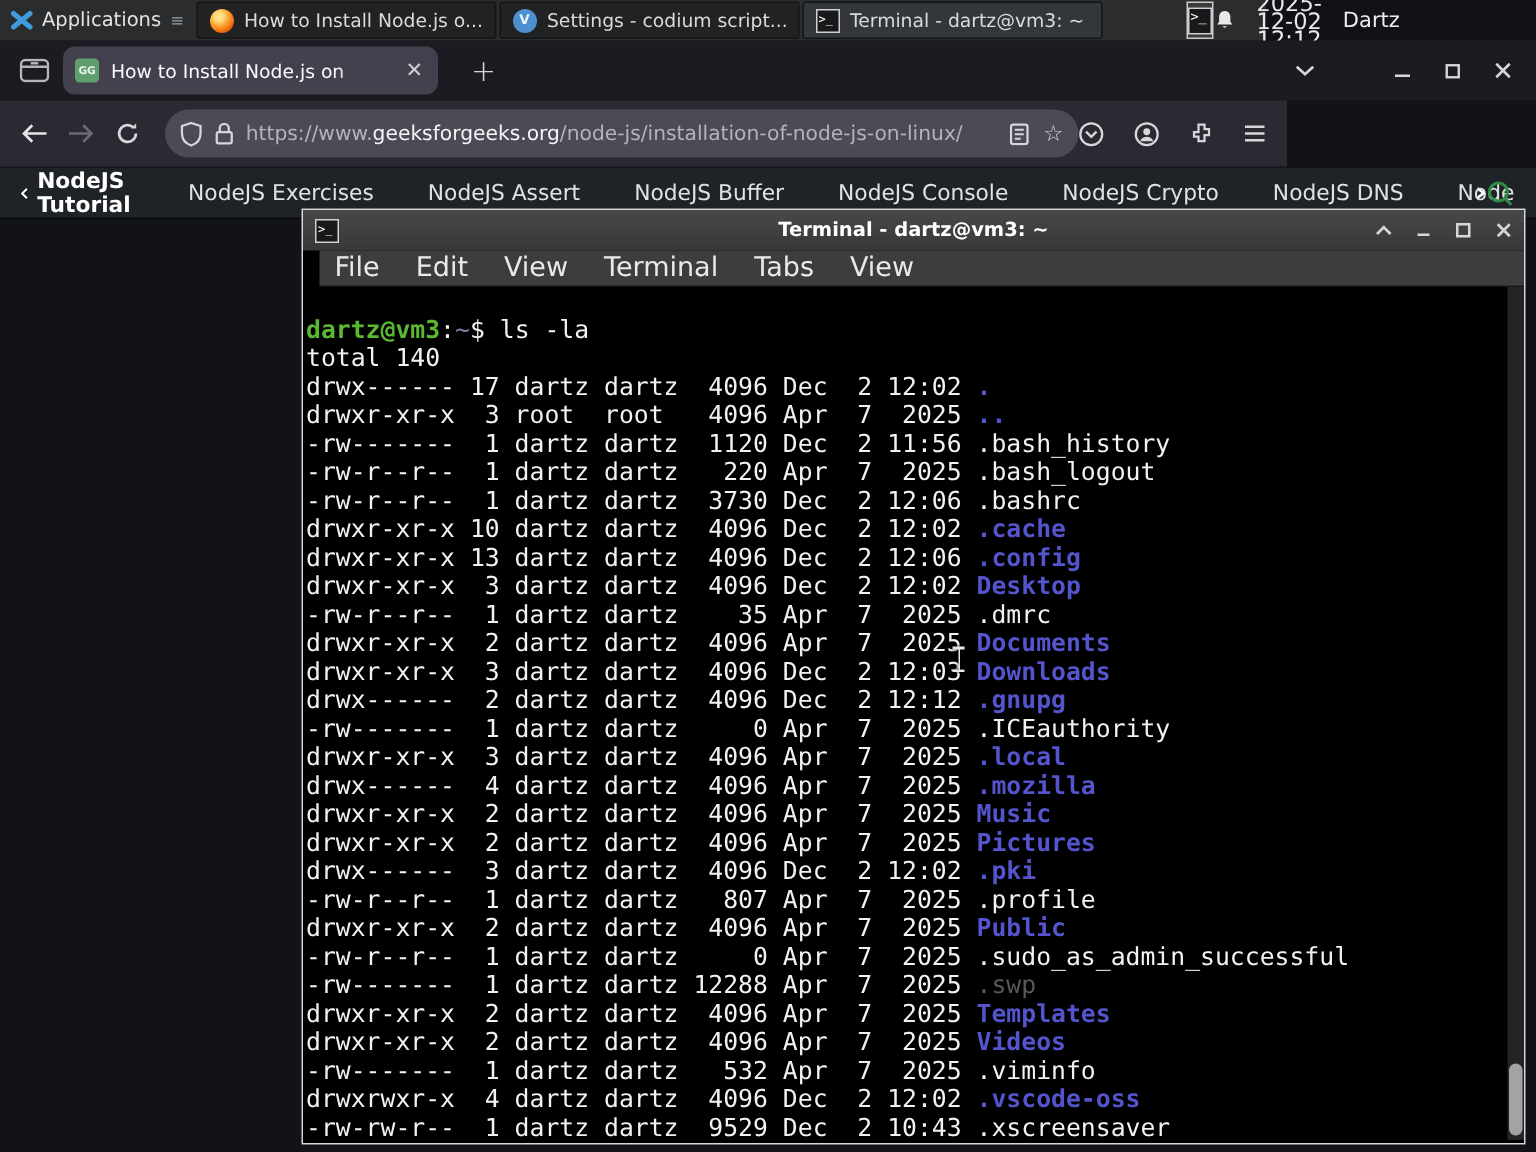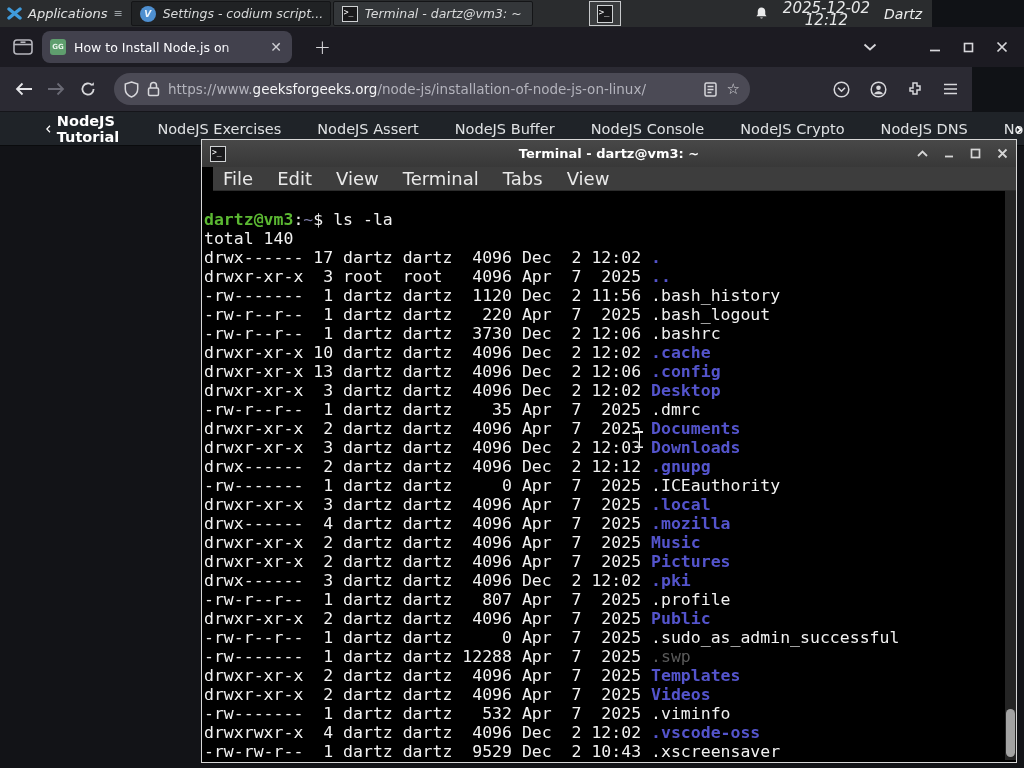--- a/index.html
+++ b/index.html
@@ -1,22 +1,22 @@
 <!DOCTYPE html>
 <html style="--prompt-green: #5bb832; --dir-blue: #5454cc; --dim-gray: #5a5a5a; --gfg-green: #2f8d46; --firefox-accent: #ff9d2e; --panel-bg: #2a2c2e; --terminal-bg: #000000;"><head>
 <meta charset="utf-8">
 <style>
   * { margin:0; padding:0; box-sizing:border-box; }
   html,body { width:1024px; height:768px; overflow:hidden; background:#101216;
               font-family:"DejaVu Sans","Liberation Sans",sans-serif; }
   .screen { position:absolute; inset:0; width:1024px; height:768px; }
 
   
-  .panel { position:absolute; left:0; top:0; width:932px; height:27px;
-           background:#2a2c2e; display:flex; align-items:center; color:#e2e3e4;font-style:italic; }
+  .panel { position:absolute; left:0; top:0; width:844px; height:27px;
+           background:#2a2c2e; display:flex; align-items:center; color:#e2e3e4; }
   .app-menu { display:flex; align-items:center; gap:6px; height:100%; padding:0 8px 0 6px;
               font-size:13px; cursor:default; }
   .menu-lines { color:#9aa0a4; font-size:11px; letter-spacing:-1px; }
   .taskbar { display:flex; height:100%; align-items:stretch; }
   .task-btn { width:200px; display:flex; align-items:center; gap:7px; padding:0 8px;
               background:#202224; border:1px solid #141517; border-radius:2px;
               margin:1px 1px; font-size:12.5px; color:#d9dadb; overflow:hidden; white-space:nowrap; }
   .task-btn.active { background:#34373a; }
   .ic16 { width:16px; height:16px; flex:0 0 16px; display:inline-flex;
           align-items:center; justify-content:center; }
@@ -47,36 +47,36 @@
   .tab-title { font-size:12.5px; white-space:nowrap; overflow:hidden; flex:1;
                -webkit-mask-image:linear-gradient(90deg,#000 80%,transparent); }
   .tab-close { font-size:14px; color:#cfcfd4; padding:0 2px; }
   .newtab { font-size:20px; font-weight:300; color:#d7d7db; margin-left:14px; padding:0 8px; }
   .tab-right { margin-left:auto; display:flex; align-items:center; }
   .alltabs { margin-right:52px; }
   .winctl { display:flex; align-items:center; gap:22px; padding-right:16px; font-size:14px; }
   .winctl .glyph { color:#d7d7db; }
 
   
-  .toolbar { position:absolute; left:0; top:67px; width:972px; height:45px; background:#2b2a33;
+  .toolbar { position:absolute; left:0; top:67px; width:858px; height:45px; background:#2b2a33;
              display:flex; align-items:center; border-bottom:1px solid #15151a; color:#d7d7db; }
   .nav-btn { width:32px; height:32px; display:flex; align-items:center; justify-content:center; }
   .nav-btn.first { margin-left:8px; }
   .urlbar { margin-left:10px; width:636px; height:32px; background:#4b4a55; border-radius:16px;
             display:flex; align-items:center; padding:0 10px; gap:8px; }
   .url-text { font-size:13.5px; white-space:nowrap; overflow:hidden; flex:1; color:#b3b3bc; }
   .url-text .domain { color:#f5f5f7; }
   .url-actions { display:flex; align-items:center; gap:10px; }
   .tb-right { margin-left:auto; display:flex; align-items:center; gap:20px; padding-right:14px; }
   .star { font-size:15px; color:#d7d7db; }
 
   
   .sitenav { position:absolute; left:0; top:112px; width:1024px; height:34px; background:#1f2328;
              border-bottom:1px solid #000a; display:flex; align-items:center; color:#dfe1e3;
-             font-size:14.5px;padding-left:32px; }
+             font-size:14.5px; }
   .nav-back { display:flex; align-items:center; gap:6px; margin-left:14px; font-weight:600; color:#fff; }
   .nav-items { display:flex; align-items:center; gap:36px; margin-left:34px; white-space:nowrap; }
   .nav-more { font-size:18px; font-weight:bold; color:#fff; margin-left:-26px; }
   .nav-right { margin-left:auto; display:flex; align-items:center; gap:26px; padding-right:20px; }
 
   .page-bg { position:absolute; left:0; top:146px; width:1024px; height:622px; background:#121317; }
 
   
   .term { position:absolute; left:201px; top:139px; width:816px; height:624px;
           border:1px solid #d8d8d8; background:#000; z-index:5; }
@@ -118,20 +118,24 @@
       <span class="ic16">
         <svg width="15" height="15" viewBox="0 0 15 15">
           <path d="M2 3 L13 12 M13 3 L2 12" stroke="#3f9bdc" stroke-width="3.4" stroke-linecap="round" fill="none"></path>
         </svg>
       </span>
       <span>Applications</span>
       <span class="menu-lines">≡</span>
     </div>
 
     <div class="taskbar">
+      <div class="task-btn">
+        <span class="ic16 ff-icon"></span>
+        <span>How to Install Node.js o...</span>
+      </div>
       <div class="task-btn">
         <span class="ic16 codium-icon">V</span>
         <span>Settings - codium script...</span>
       </div>
       <div class="task-btn active">
         <span class="ic16 term-glyph">&gt;_</span>
         <span>Terminal - dartz@vm3: ~</span>
       </div>
     </div>
 

